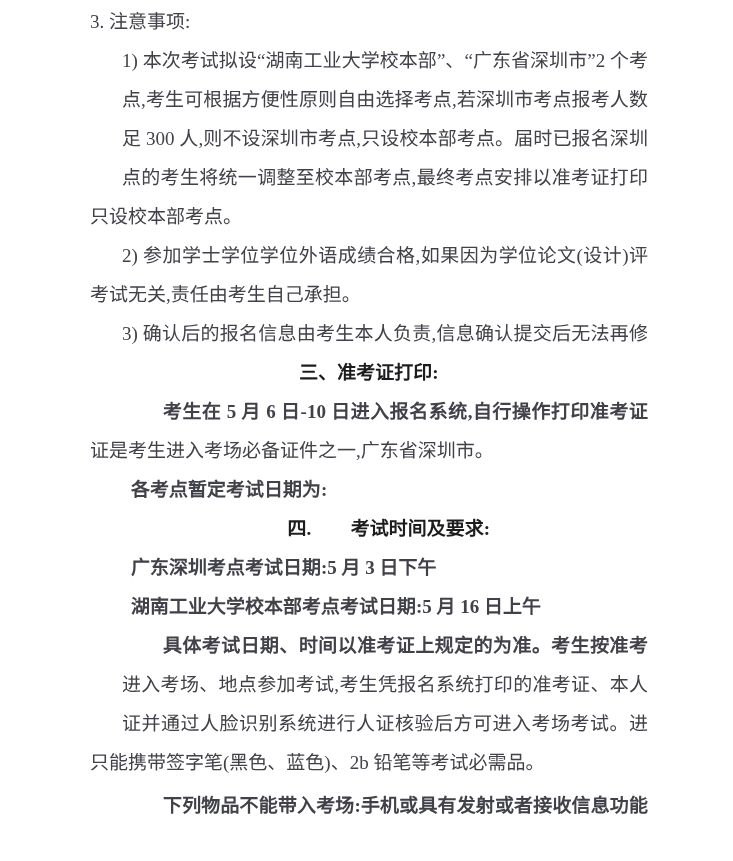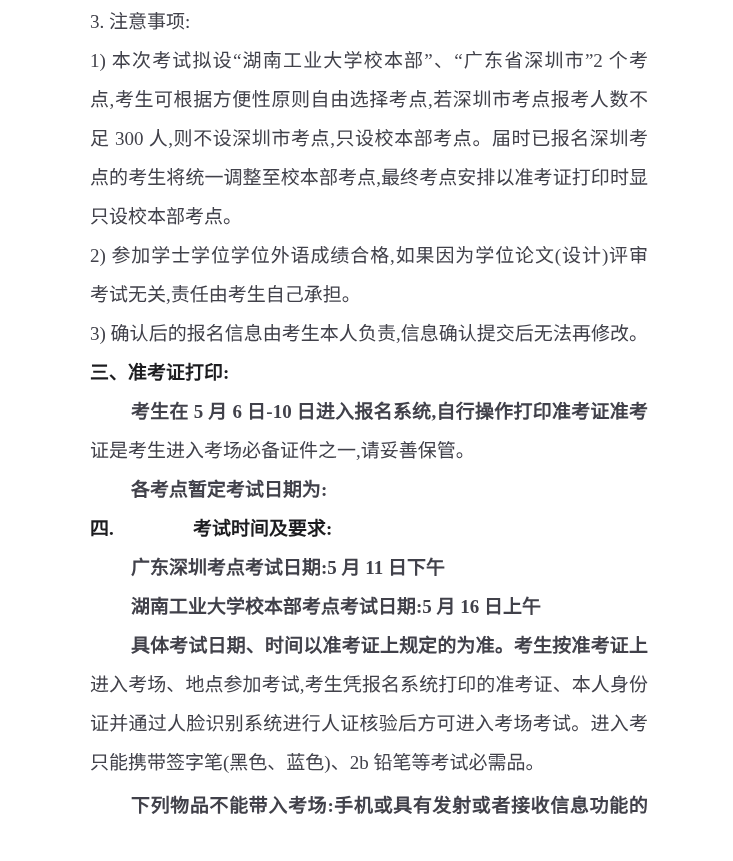--- a/index.html
+++ b/index.html
@@ -3,23 +3,23 @@
 <meta charset="utf-8">
 <style>
   html,body{margin:0;padding:0;background:#ffffff;}
   .page{
     width:733px;height:861px;box-sizing:border-box;
     padding:2px 85px 0 90px;background:#ffffff;overflow:hidden;
     font-family:"Liberation Serif","DejaVu Serif",serif;
     font-size:19px;color:#41414a;
   }
   .ln{height:39px;line-height:39px;overflow:hidden;}
-  .j{text-align:justify;text-align-last:justify;text-justify:inter-character;}
+  .j{text-align:justify;text-align-last:justify;text-justify:inter-character;margin-left:32px;}
   .ind{padding-left:41px;font-weight:bold;}
-  .b{font-weight:bold;color:#1c1c1f;}
+  .b{font-weight:bold;color:#1c1c1f;text-align:center;}
   .hnum{display:inline-block;width:103px;}
   .gt{margin-top:4px;}
 </style>
 </head>
 <body>
 
 <div class="page">
   <div class="ln">3. 注意事项:</div>
 
   <div class="ln j">1) 本次考试拟设“湖南工业大学校本部”、“广东省深圳市”2 个考</div>
@@ -29,28 +29,28 @@
   <div class="ln">只设校本部考点。</div>
 
   <div class="ln j">2) 参加学士学位学位外语成绩合格,如果因为学位论文(设计)评审</div>
   <div class="ln">考试无关,责任由考生自己承担。</div>
 
   <div class="ln j">3) 确认后的报名信息由考生本人负责,信息确认提交后无法再修改。</div>
 
   <div class="ln b">三、准考证打印:</div>
 
   <div class="ln j ind">考生在 5 月 6 日-10 日进入报名系统,自行操作打印准考证准考</div>
-  <div class="ln">证是考生进入考场必备证件之一,请妥善保管。</div>
+  <div class="ln">证是考生进入考场必备证件之一,广东省深圳市。</div>
 
   <div class="ln ind">各考点暂定考试日期为:</div>
 
   <div class="ln b">
     <span class="hnum">四.</span><span>考试时间及要求:</span>
   </div>
-  <div class="ln ind">广东深圳考点考试日期:5 月 11 日下午</div>
+  <div class="ln ind">广东深圳考点考试日期:5 月 3 日下午</div>
   <div class="ln ind">湖南工业大学校本部考点考试日期:5 月 16 日上午</div>
 
   <div class="ln j ind">具体考试日期、时间以准考证上规定的为准。考生按准考证上规</div>
   <div class="ln j">进入考场、地点参加考试,考生凭报名系统打印的准考证、本人身份</div>
   <div class="ln j">证并通过人脸识别系统进行人证核验后方可进入考场考试。进入考场</div>
   <div class="ln">只能携带签字笔(黑色、蓝色)、2b 铅笔等考试必需品。</div>
 
   <div class="ln j ind gt">下列物品不能带入考场:手机或具有发射或者接收信息功能的设</div>
 </div>
 

